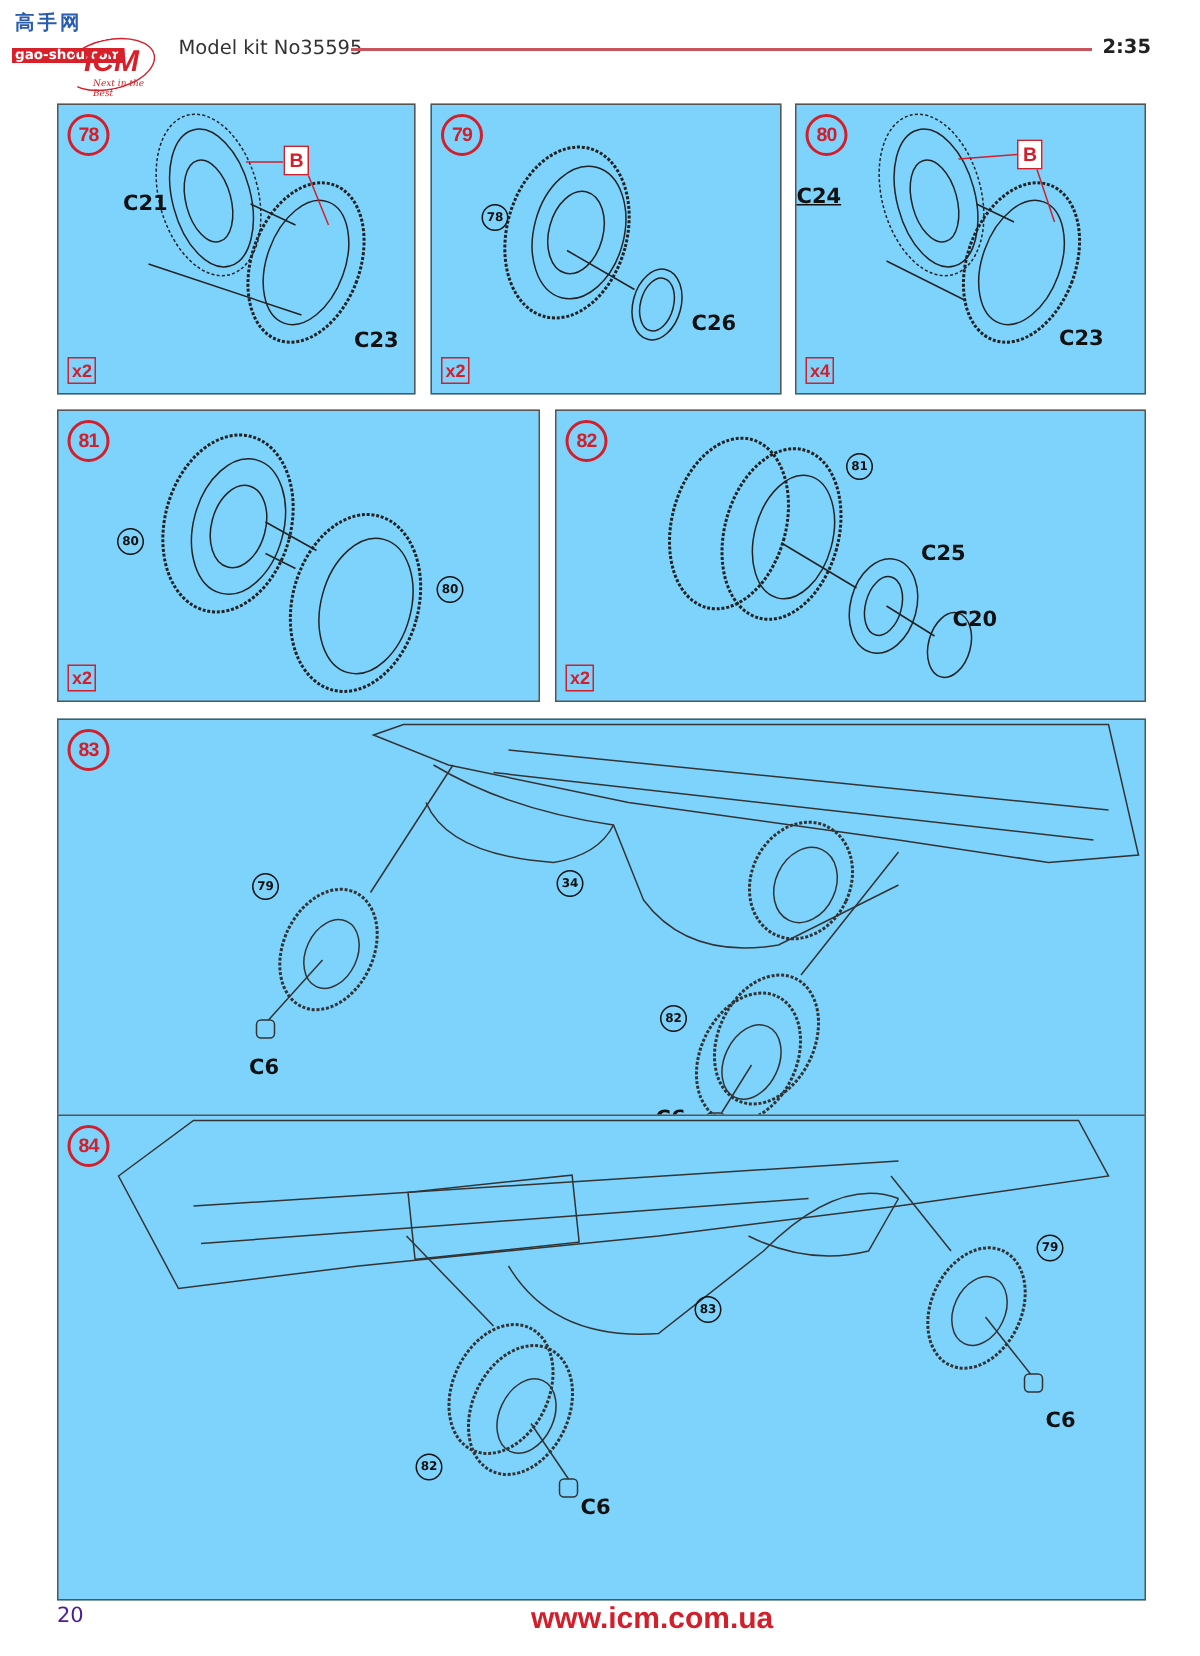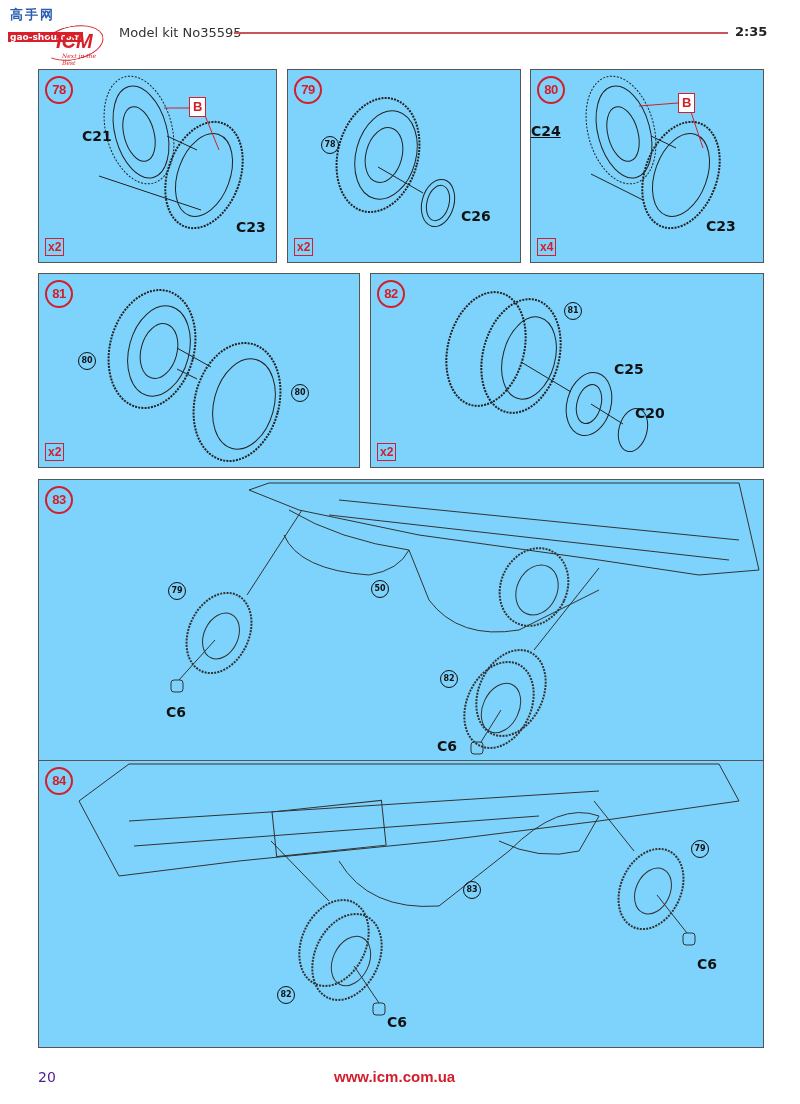--- a/index.html
+++ b/index.html
@@ -27,21 +27,21 @@
          font-size: 12px; padding: 0 2px; line-height: 16px; font-family: "Liberation Sans", sans-serif; }
   .part { position: absolute; font-weight: bold; font-size: 14px; color: #111; font-family: "DejaVu Sans", sans-serif; }
   .ref { position: absolute; width: 16px; height: 16px; border: 1.3px solid #111; border-radius: 50%; font-size: 8px;
          font-weight: bold; text-align: center; line-height: 16px; color: #111; }
   .paint { position: absolute; border: 1.5px solid #d21f2b; color: #d21f2b; font-weight: bold; font-size: 13px;
            padding: 0 3px; line-height: 18px; background: #fff; font-family: "Liberation Sans", sans-serif; }
   svg.art { position: absolute; left: 0; top: 0; overflow: visible; }
 
   
   .page-num { position: absolute; left: 38px; top: 1069px; font-size: 14px; color: #4c1d95; }
-  .site-url { position: absolute; left: 334px; top: 1068px; font-size: 15px; font-weight: bold; color: #d21f2b; font-family: "Liberation Sans", sans-serif; }
+  .site-url { position: absolute; left: 354px; top: 1068px; font-size: 20px; font-weight: bold; color: #d21f2b; font-family: "Liberation Sans", sans-serif; }
 </style>
 </head>
 <body>
 
 <div class="logo">
   <div class="cn"><span>高手网</span></div>
   <div class="site">gao-shou.com</div>
   <div class="swoosh"></div>
   <div class="icm">ICM</div>
   <div class="tag">Next in the Best</div>
@@ -169,27 +169,27 @@
       <line x1="208" y1="115" x2="263" y2="30"></line>
       <ellipse cx="472" cy="213" rx="32" ry="45" transform="rotate(25 472 213)" stroke-dasharray="2 1.2" stroke-width="2"></ellipse>
       <ellipse cx="460" cy="225" rx="32" ry="45" transform="rotate(25 460 225)" stroke-dasharray="2 1.2" stroke-width="2"></ellipse>
       <ellipse cx="462" cy="228" rx="18" ry="26" transform="rotate(25 462 228)"></ellipse>
       <rect x="432" y="262" width="12" height="12" rx="3"></rect>
       <line x1="442" y1="262" x2="462" y2="230"></line>
       <line x1="495" y1="170" x2="560" y2="88"></line>
     </g>
   </svg>
   <div class="ref" style="left:129px; top:102px;">79</div>
-  <div class="ref" style="left:332px; top:100px;">50</div>
+  <div class="ref" style="left:332px; top:100px;">34</div>
   <div class="ref" style="left:401px; top:190px;">82</div>
   <div class="part" style="left:127px; top:224px;">C6</div>
   <div class="part" style="left:398px; top:258px;">C6</div>
 </div>
 
-<div class="step" style="left:38px; top:760px; width:726px; height:288px;">
+<div class="step" style="left:38px; top:743px; width:726px; height:324px;">
   <div class="step-num">84</div>
   <svg class="art" width="726" height="288">
     <g fill="none" stroke="#333" stroke-width="1">
       <path d="M40 40 L90 3 L680 3 L700 40 L560 60 L400 80 L200 100 L80 115 Z"></path>
       <line x1="90" y1="60" x2="560" y2="30"></line>
       <line x1="95" y1="85" x2="500" y2="55"></line>
       <rect x="235" y="45" width="110" height="45" transform="rotate(-6 290 67)"></rect>
       <path d="M300 100 Q330 150 400 145 L470 90 Q520 40 560 55"></path>
       <path d="M460 80 Q500 100 540 90 L560 55"></path>
       <ellipse cx="295" cy="182" rx="32" ry="45" transform="rotate(25 295 182)" stroke-dasharray="2 1.2" stroke-width="2"></ellipse>

